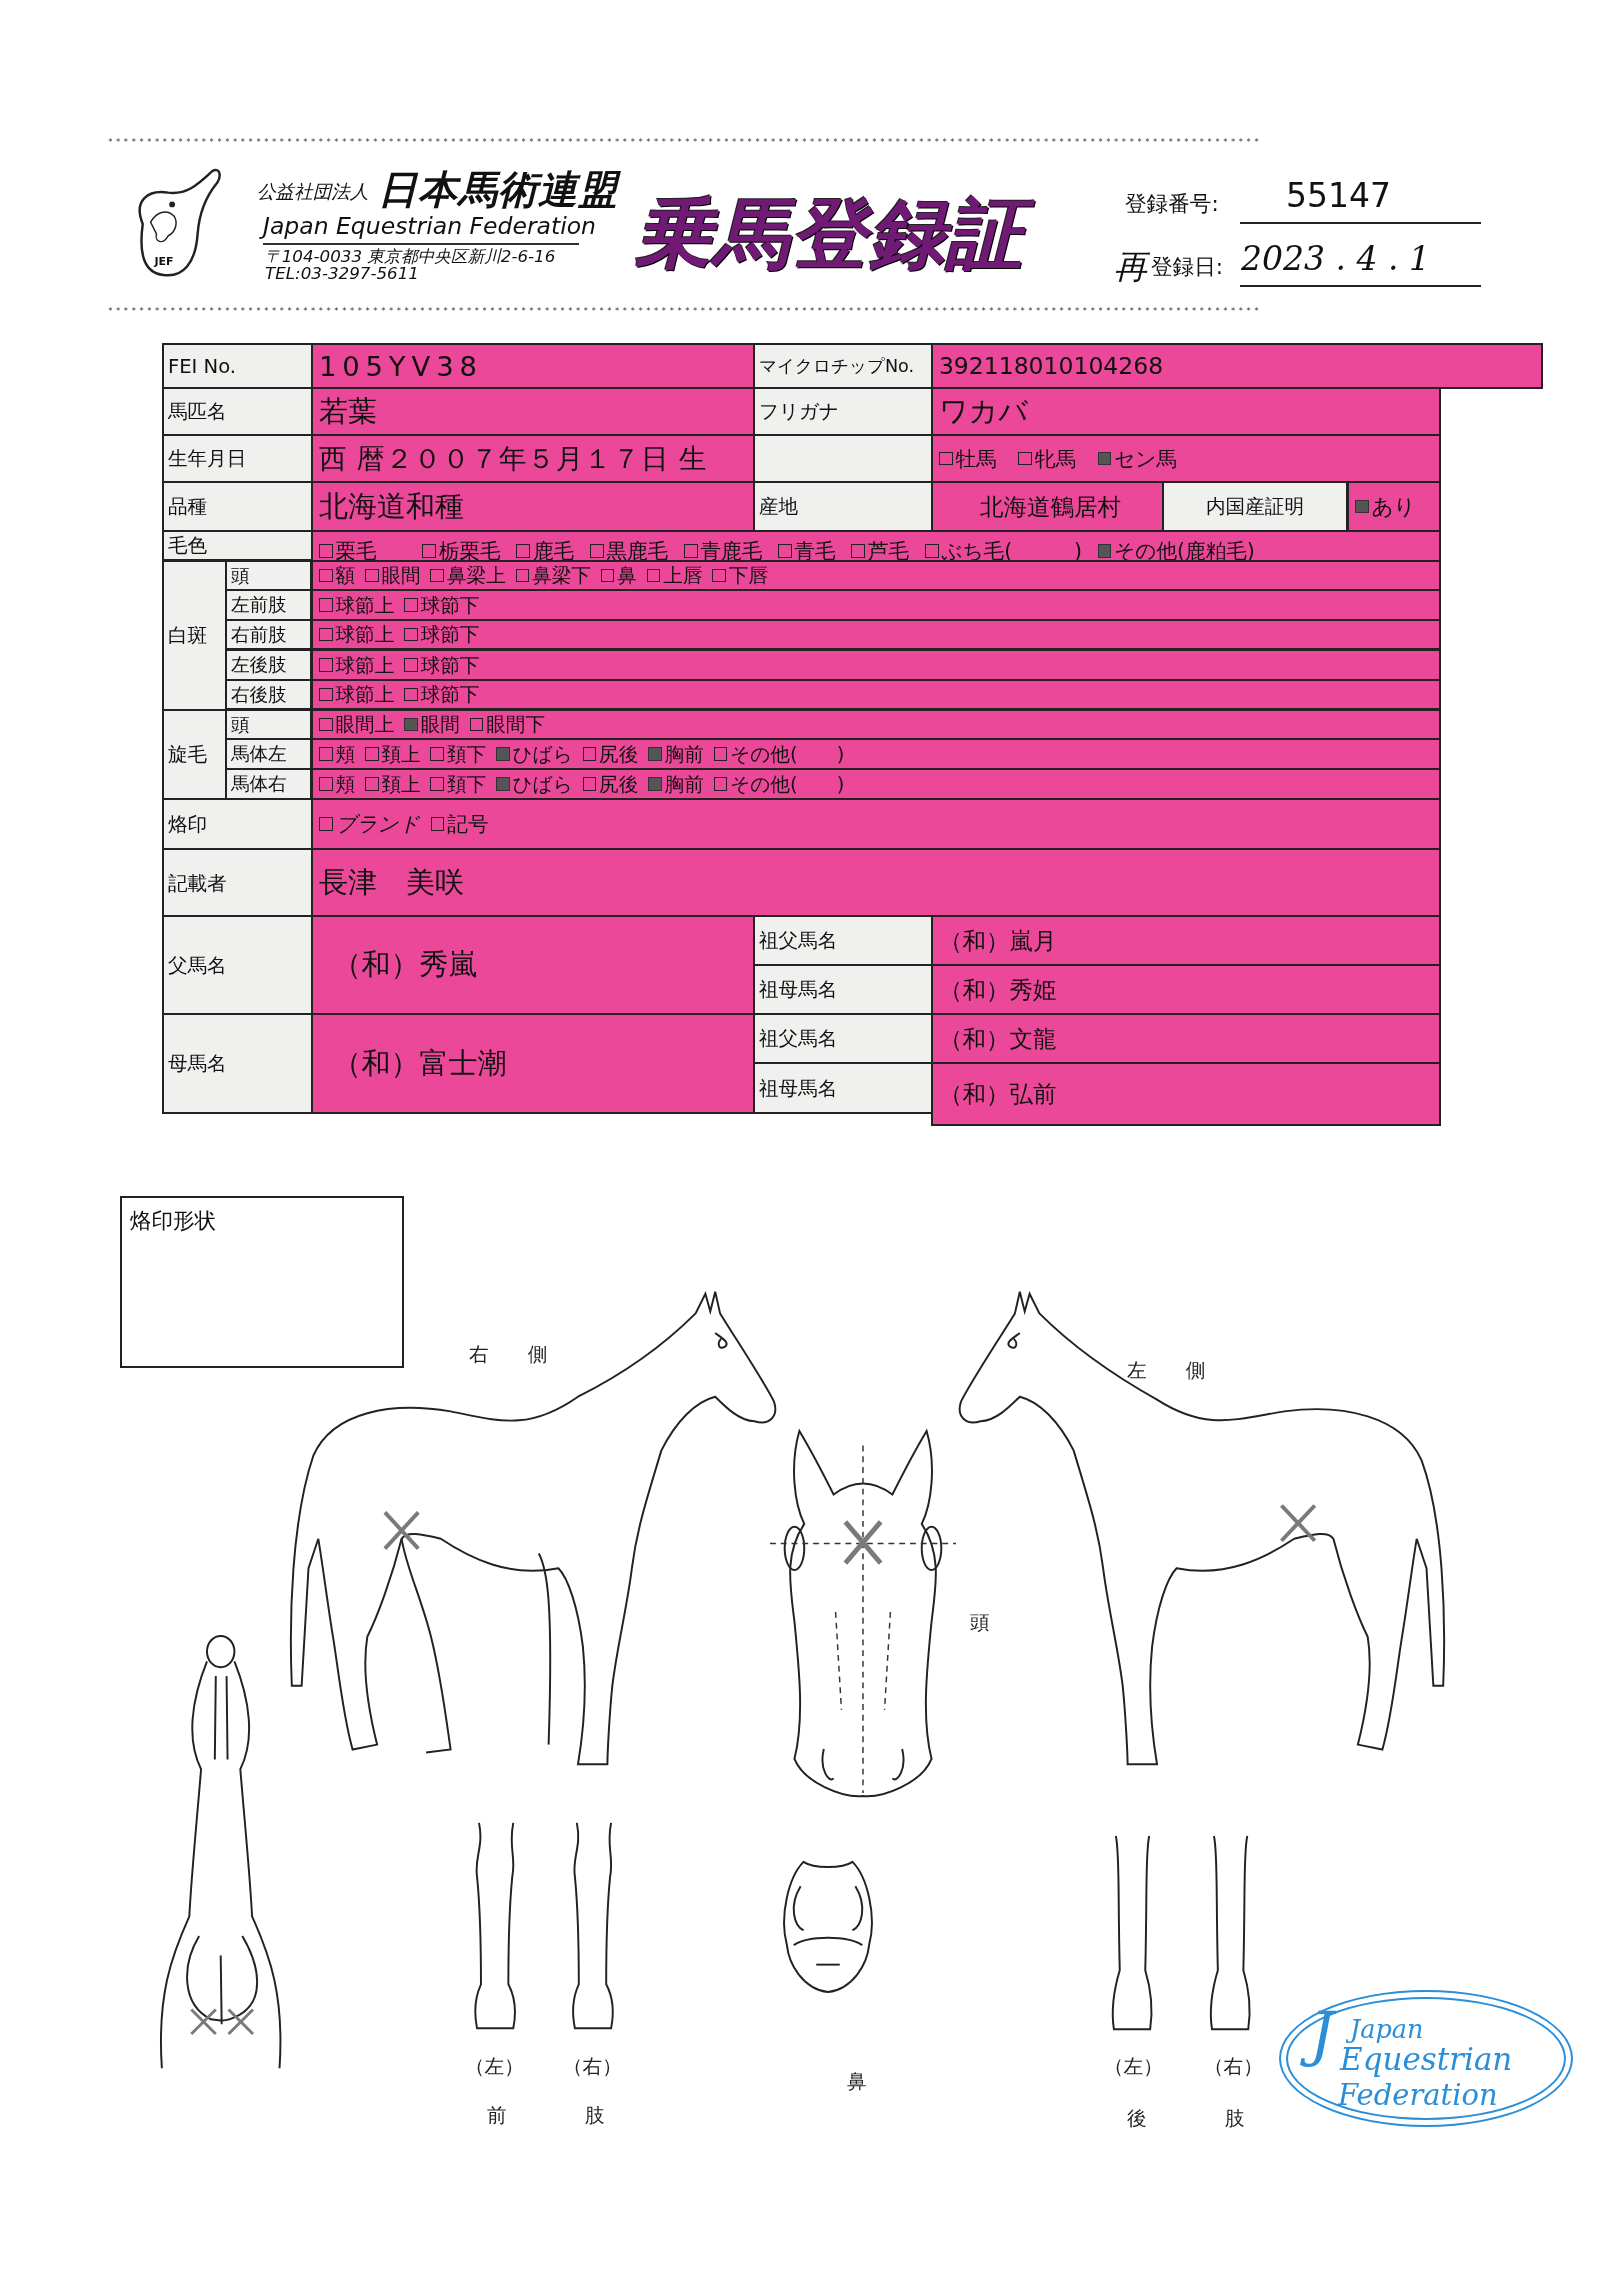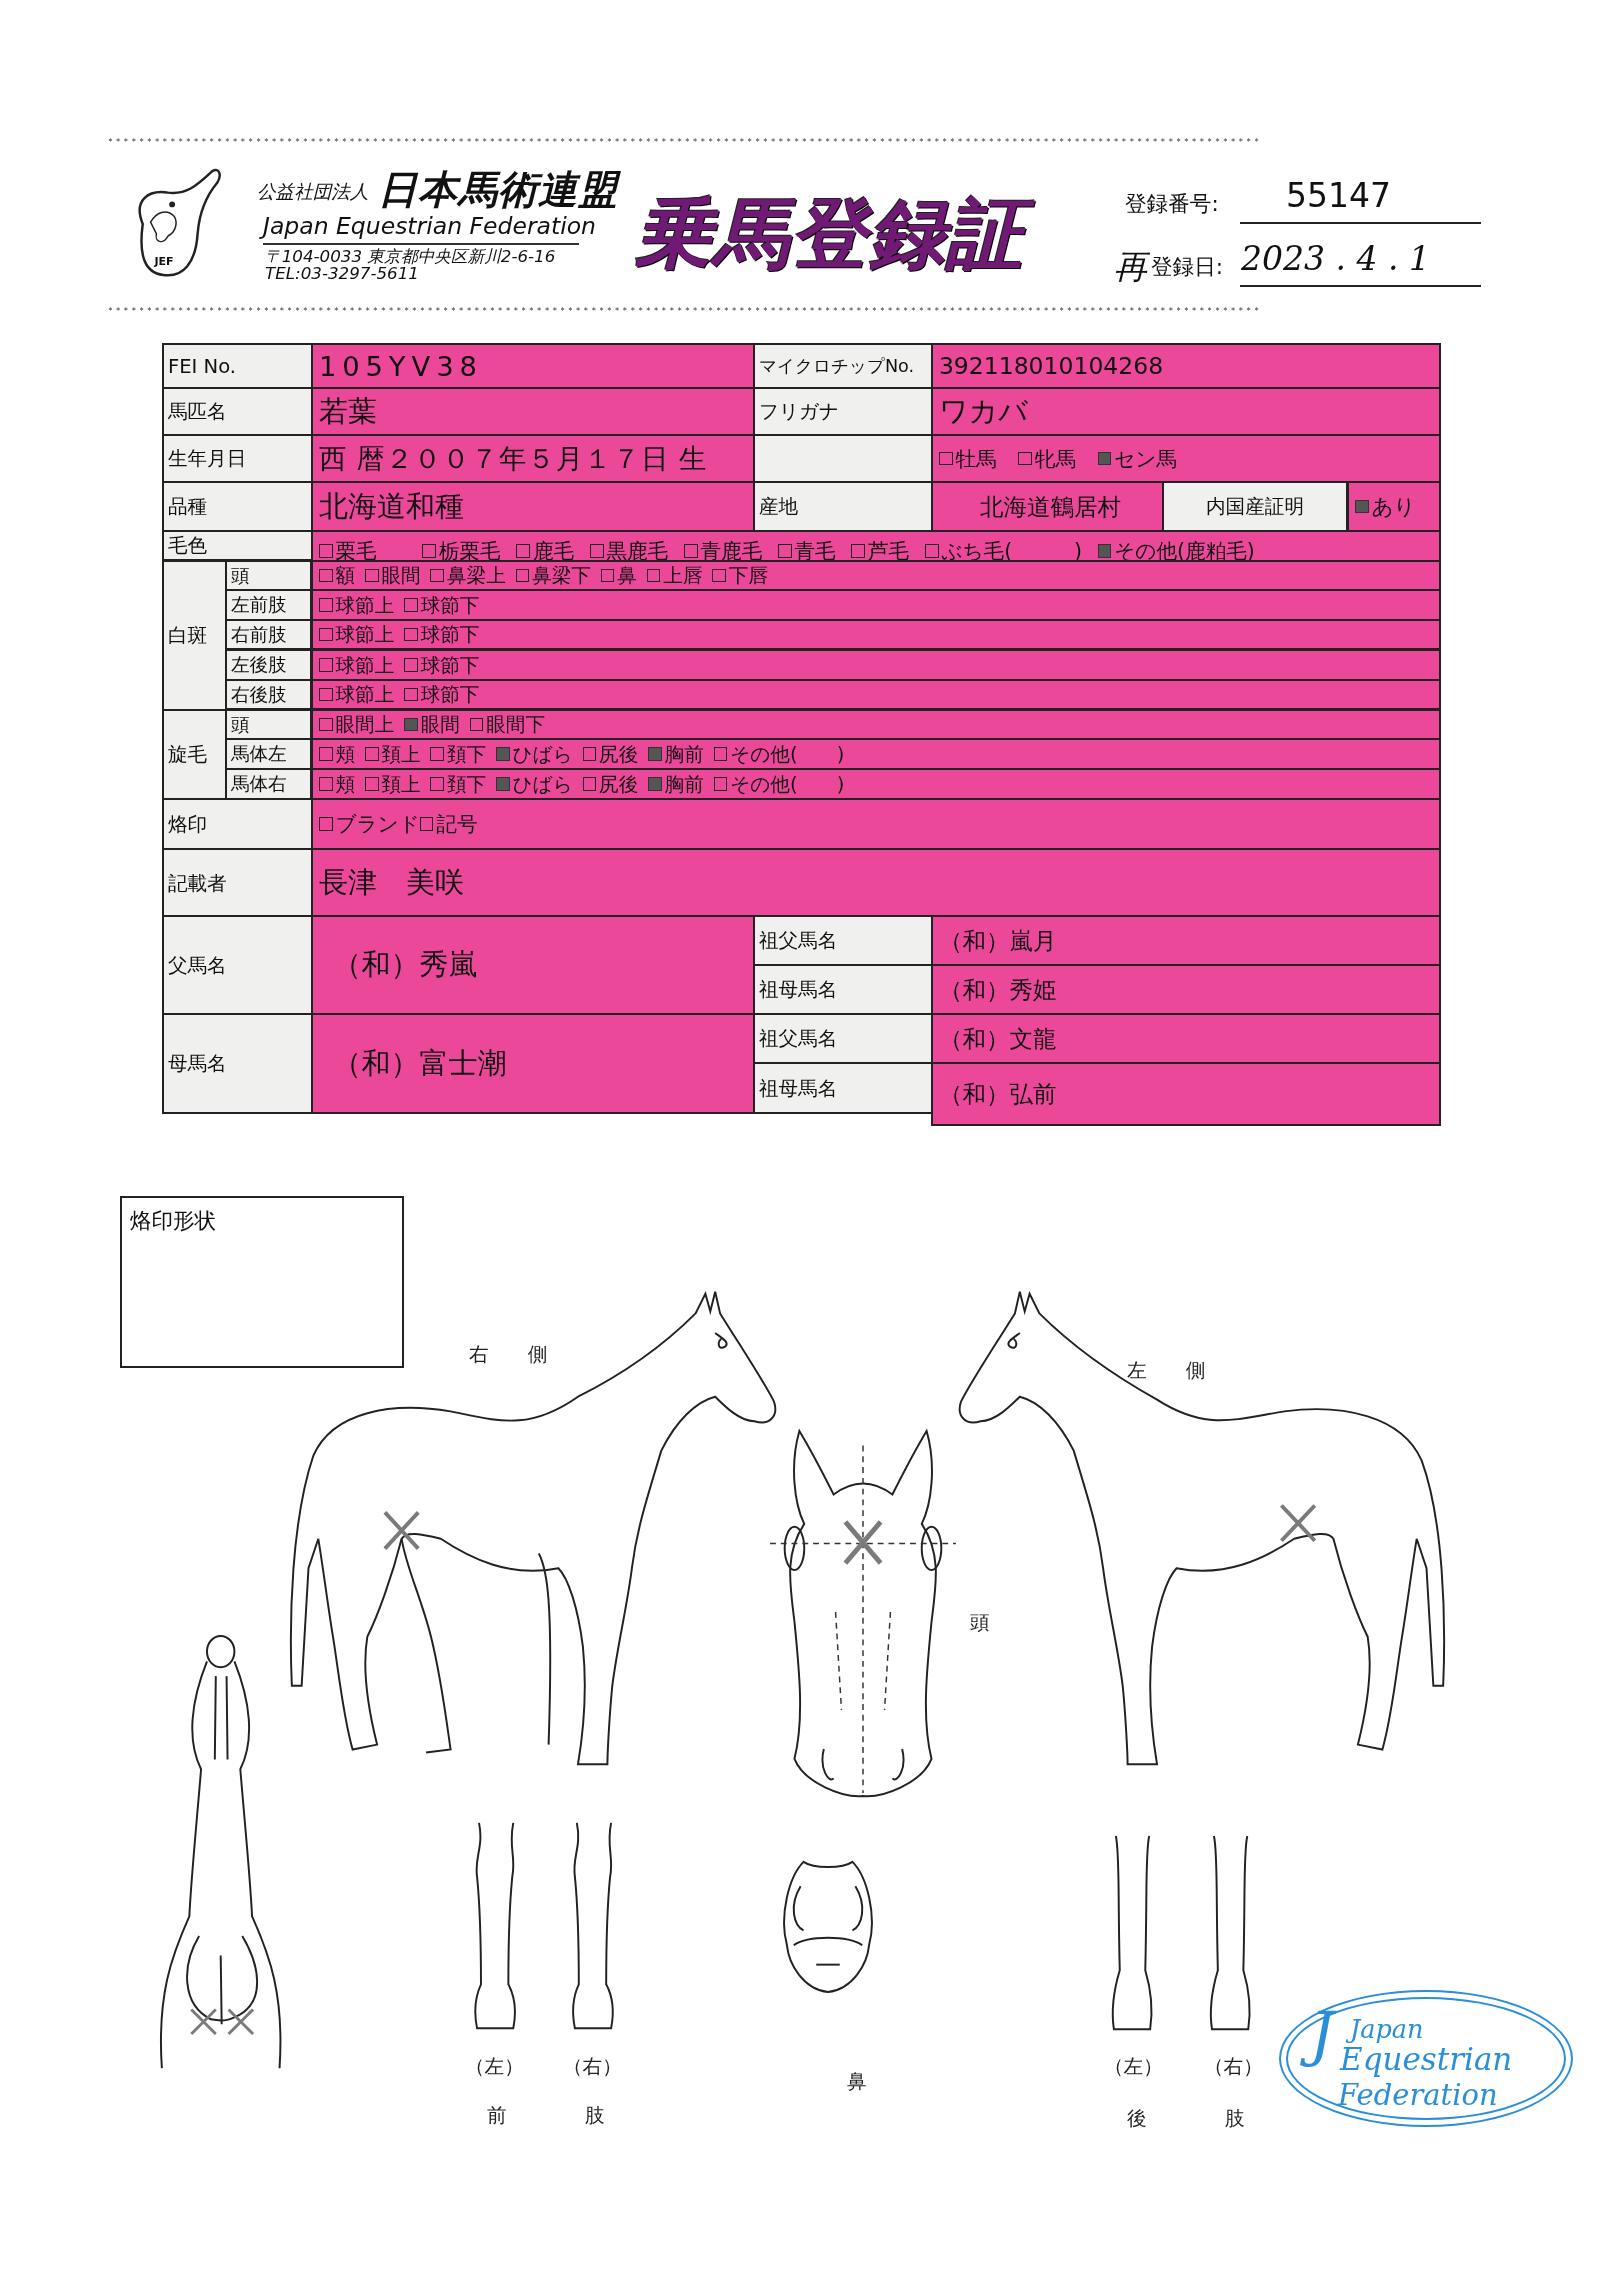--- a/index.html
+++ b/index.html
@@ -58,21 +58,21 @@
 <div class="abs hand" style="left:1114px;top:245px;font-size:33px;">再</div>
 <div class="abs reg-label" style="left:1151px;top:252px;">登録日:</div>
 <div class="abs hand" style="left:1241px;top:239px;">2023 . 4 . 1</div>
 <div class="uline" style="left:1240px;top:285px;width:241px;"></div>
 
 <div>
 
   <div class="cell lbl" style="left:162px;top:343px;width:151px;height:46px;">FEI No.</div>
   <div class="cell val val-big" style="left:311px;top:343px;width:444px;height:46px;letter-spacing:5.9px;font-size:27.4px;">105YV38</div>
   <div class="cell lbl" style="left:753px;top:343px;width:180px;height:46px;font-size:17.6px;">マイクロチップNo.</div>
-  <div class="cell val" style="left:931px;top:343px;width:510px;height:46px;font-size:23.5px;">392118010104268</div>
+  <div class="cell val" style="left:931px;top:343px;width:612px;height:46px;font-size:23.5px;">392118010104268</div>
 
   <div class="cell lbl" style="left:162px;top:387px;width:151px;height:49px;">馬匹名</div>
   <div class="cell val val-big" style="left:311px;top:387px;width:444px;height:49px;">若葉</div>
   <div class="cell lbl" style="left:753px;top:387px;width:180px;height:49px;">フリガナ</div>
   <div class="cell val val-big" style="left:931px;top:387px;width:510px;height:49px;">ワカバ</div>
 
   <div class="cell lbl" style="left:162px;top:434px;width:151px;height:49px;">生年月日</div>
   <div class="cell val" style="left:311px;top:434px;width:444px;height:49px;font-size:27.4px;letter-spacing:1px;">西 暦２００７年５月１７日 生</div>
   <div class="cell lbl" style="left:753px;top:434px;width:180px;height:49px;"></div>
   <div class="cell val" style="left:931px;top:434px;width:510px;height:49px;">
@@ -316,21 +316,21 @@
             <span class="chk"></span>
             <span>その他(　　)</span>
           </span>
         </div>
       </div>
     </div>
 
   <div class="cell lbl" style="left:162px;top:798px;width:151px;height:52px;">烙印</div>
   <div class="cell val" style="left:311px;top:798px;width:1130px;height:52px;">
     <div class="optlist" id="brand-list">
-        <span class="opt" style="margin-right: 0;">
+        <span class="opt" style="margin-right: 11px; font-style: italic;">
           <span class="chk"></span>
           <span>ブランド</span>
         </span>
         <span class="opt" style="margin-right: 3.9px;">
           <span class="chk"></span>
           <span>記号</span>
         </span>
       </div>
   </div>
 

